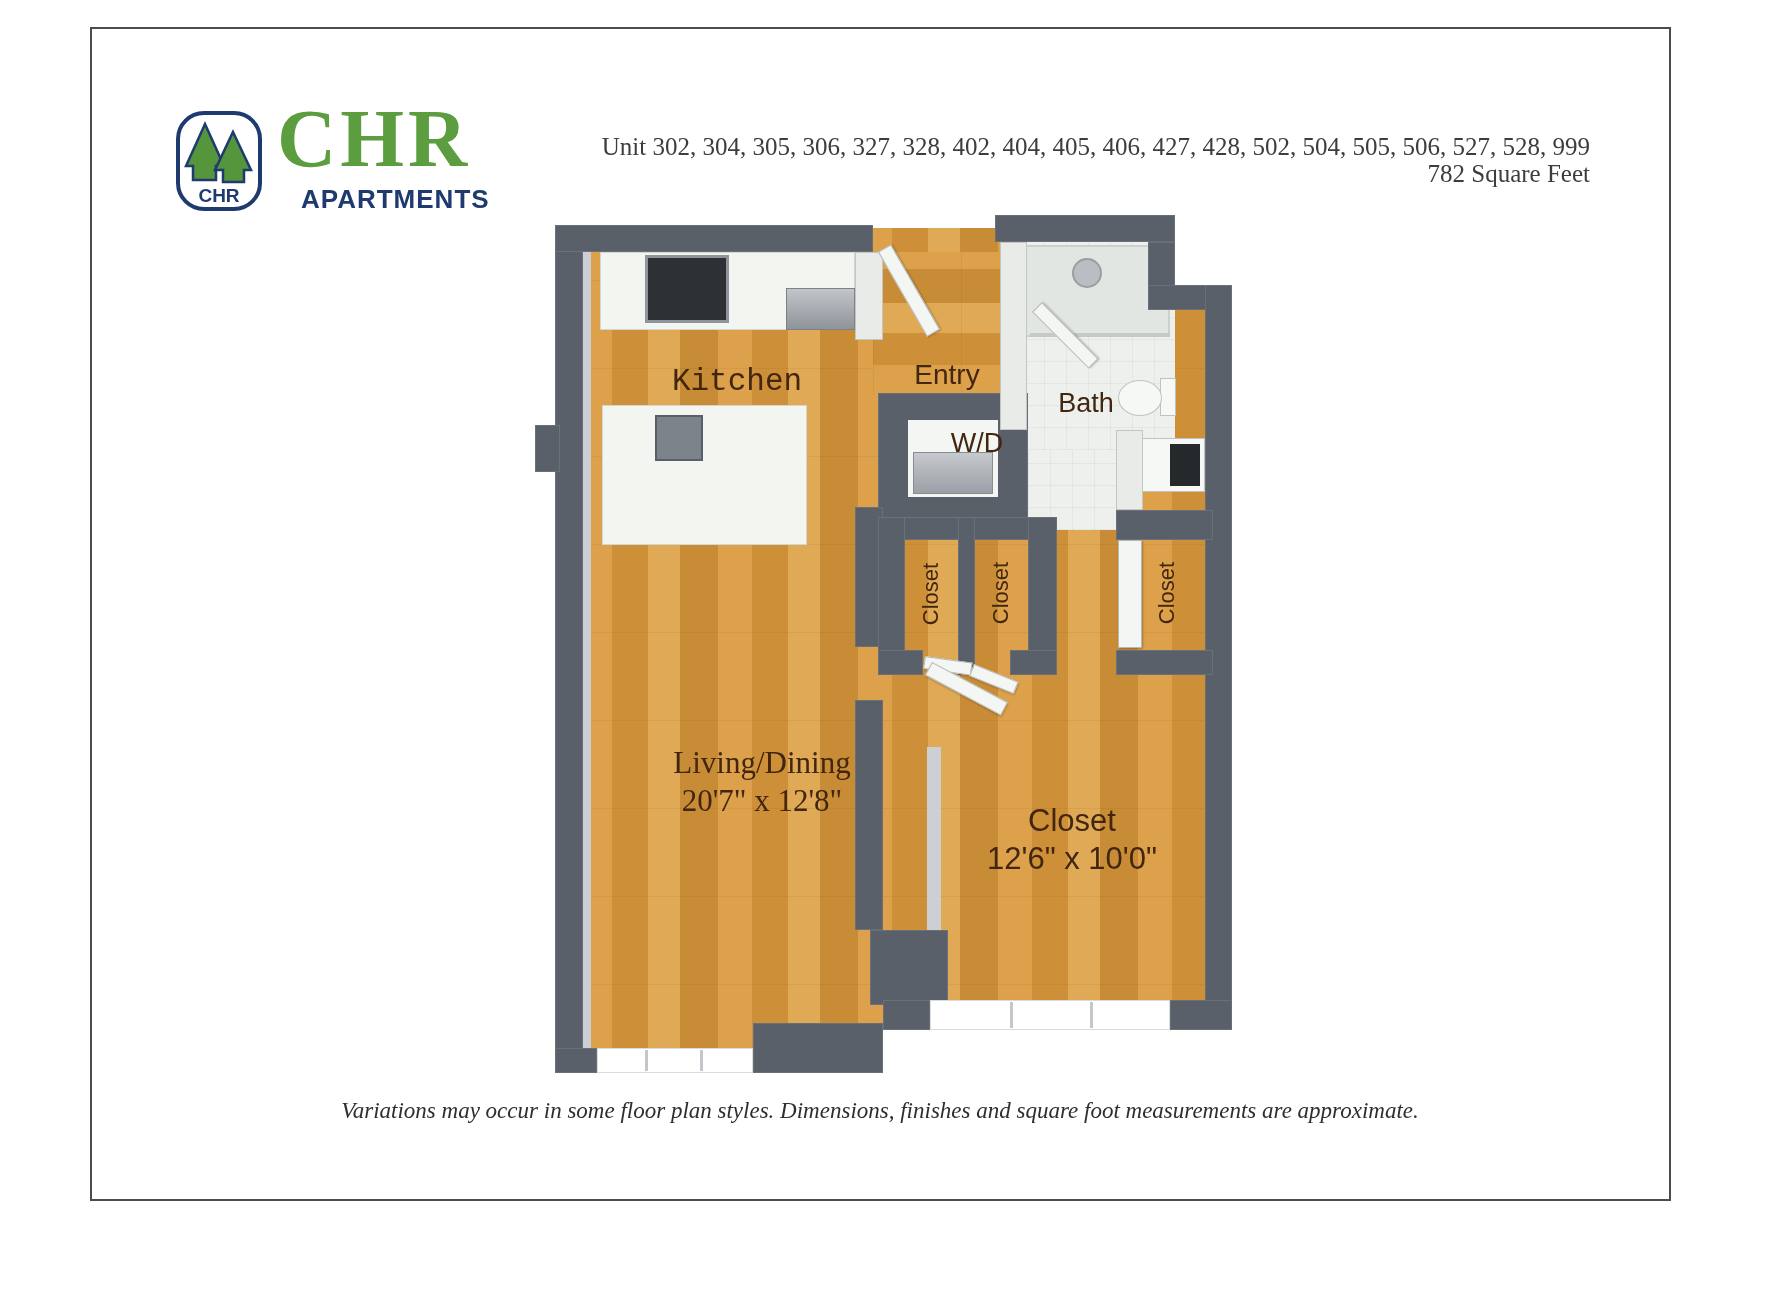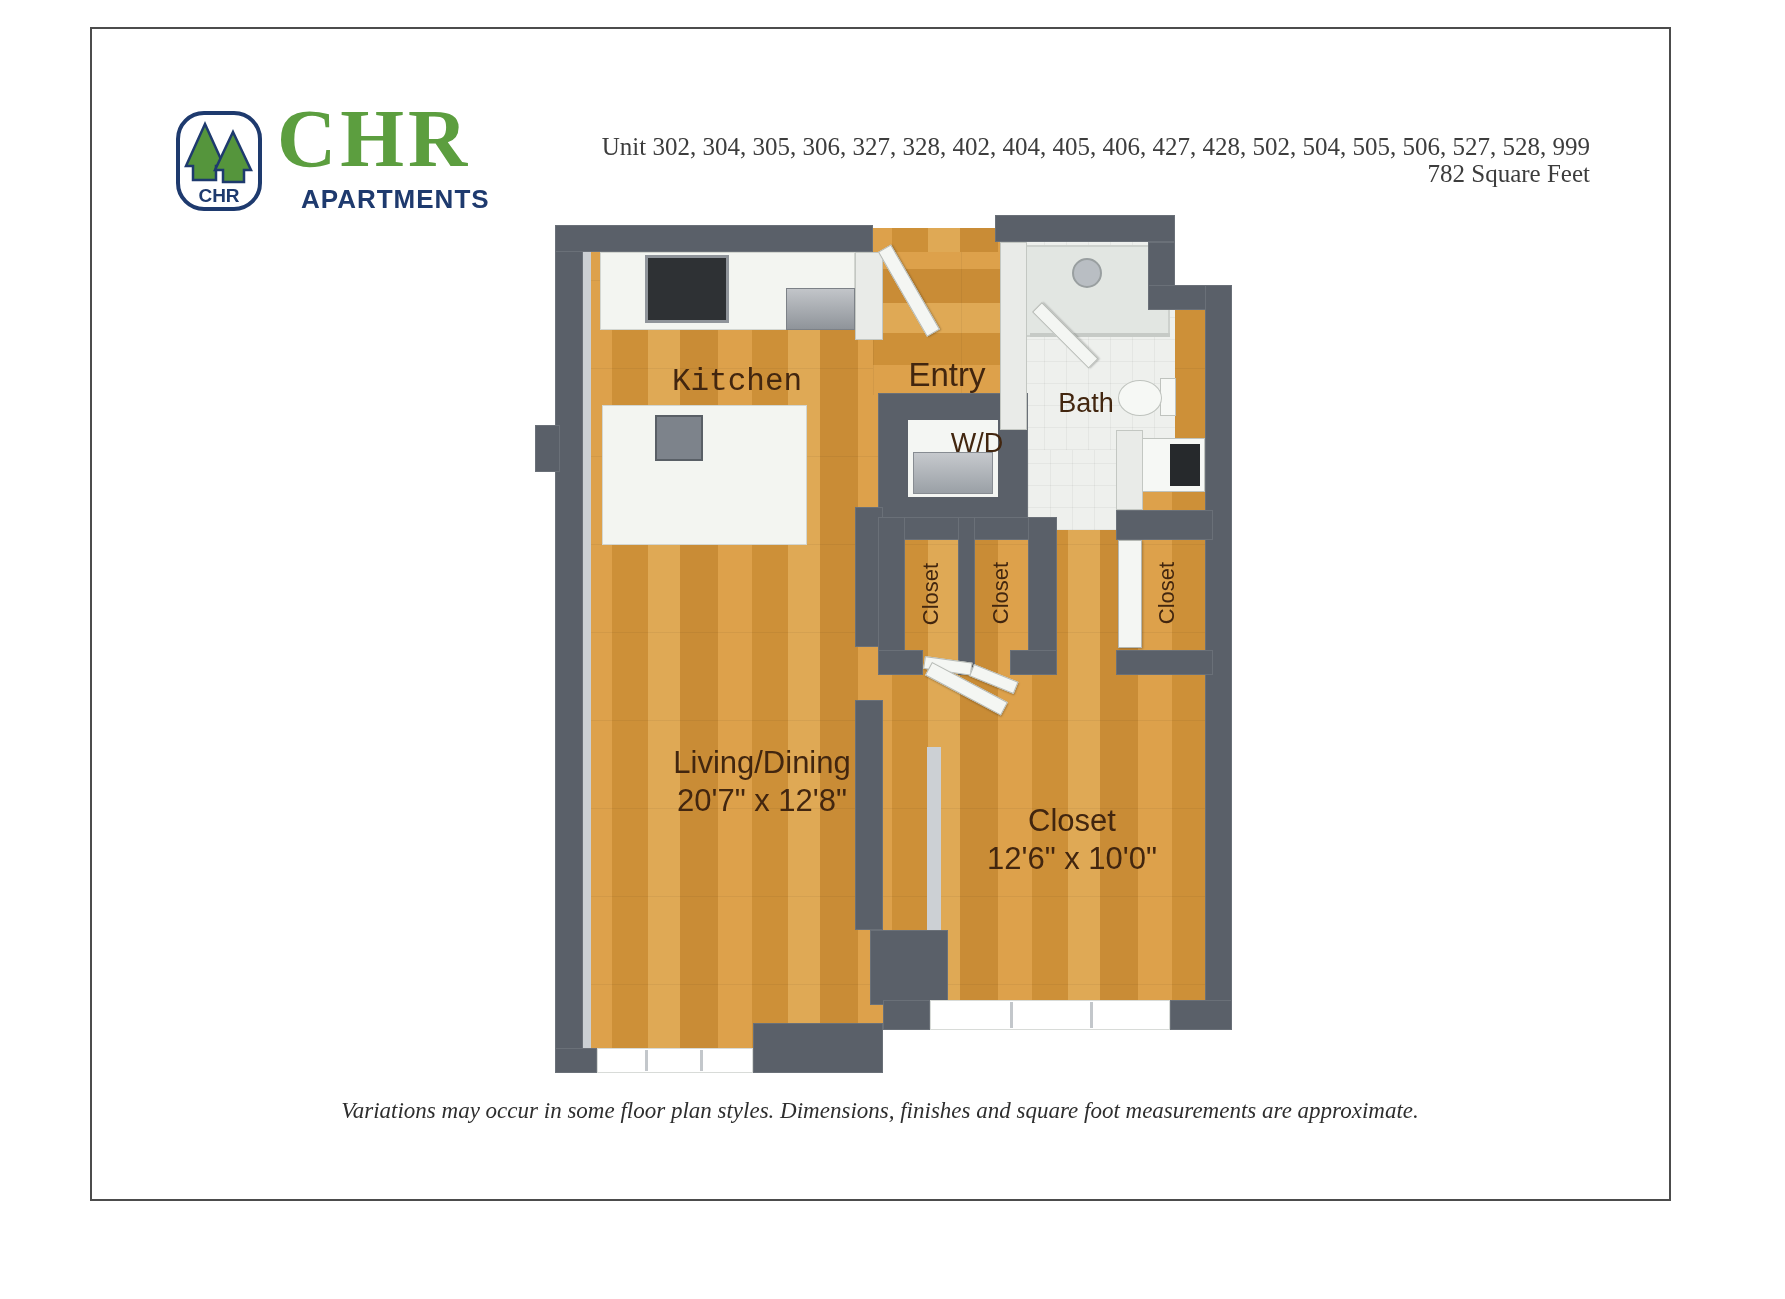--- a/index.html
+++ b/index.html
@@ -146,27 +146,27 @@
   <div class="abs wall" style="left:620px;top:800px;width:62px;height:30px;"></div>
   <div class="abs window" style="left:380px;top:800px;width:240px;height:30px;"></div>
   <div class="abs wtick" style="left:460px;top:802px;width:3px;height:26px;"></div>
   <div class="abs wtick" style="left:540px;top:802px;width:3px;height:26px;"></div>
 
   <div class="abs door" style="left:328px;top:52px;width:15px;height:98px;transform:rotate(-30deg);transform-origin:left top;"></div>
   <div class="abs door" style="left:482px;top:112px;width:14px;height:80px;transform:rotate(-45deg);transform-origin:left top;"></div>
   <div class="abs door" style="left:382px;top:462px;width:86px;height:15px;transform:rotate(28deg);transform-origin:left top;"></div>
 
   <div class="abs label" style="left:187px;top:181px;font-size:31px;font-family:Liberation Mono, monospace;">Kitchen</div>
-  <div class="abs label" style="left:397px;top:175px;font-size:33px;">Entry</div>
+  <div class="abs label" style="left:397px;top:175px;font-size:28px;">Entry</div>
   <div class="abs label" style="left:536px;top:203px;font-size:27px;">Bath</div>
   <div class="abs label" style="left:427px;top:243px;font-size:27px;">W/D</div>
   <div class="abs label rot" style="left:381px;top:394px;font-size:22px;">Closet</div>
   <div class="abs label rot" style="left:451px;top:393px;font-size:22px;">Closet</div>
   <div class="abs label rot" style="left:617px;top:393px;font-size:22px;">Closet</div>
-  <div class="abs label" style="left:212px;top:582px;font-size:31px;line-height:38px;">
+  <div class="abs label" style="left:212px;top:582px;font-size:31px;line-height:38px;font-family:Liberation Serif, serif;">
     <div>Living/Dining</div>
     <div>20'7" x 12'8"</div>
   </div>
   <div class="abs label" style="left:522px;top:640px;font-size:31px;line-height:38px;">
     <div>Closet</div>
     <div>12'6" x 10'0"</div>
   </div>
 </div>
 
 <div class="abs" id="disclaimer">Variations may occur in some floor plan styles. Dimensions, finishes and square foot measurements are approximate.</div>

